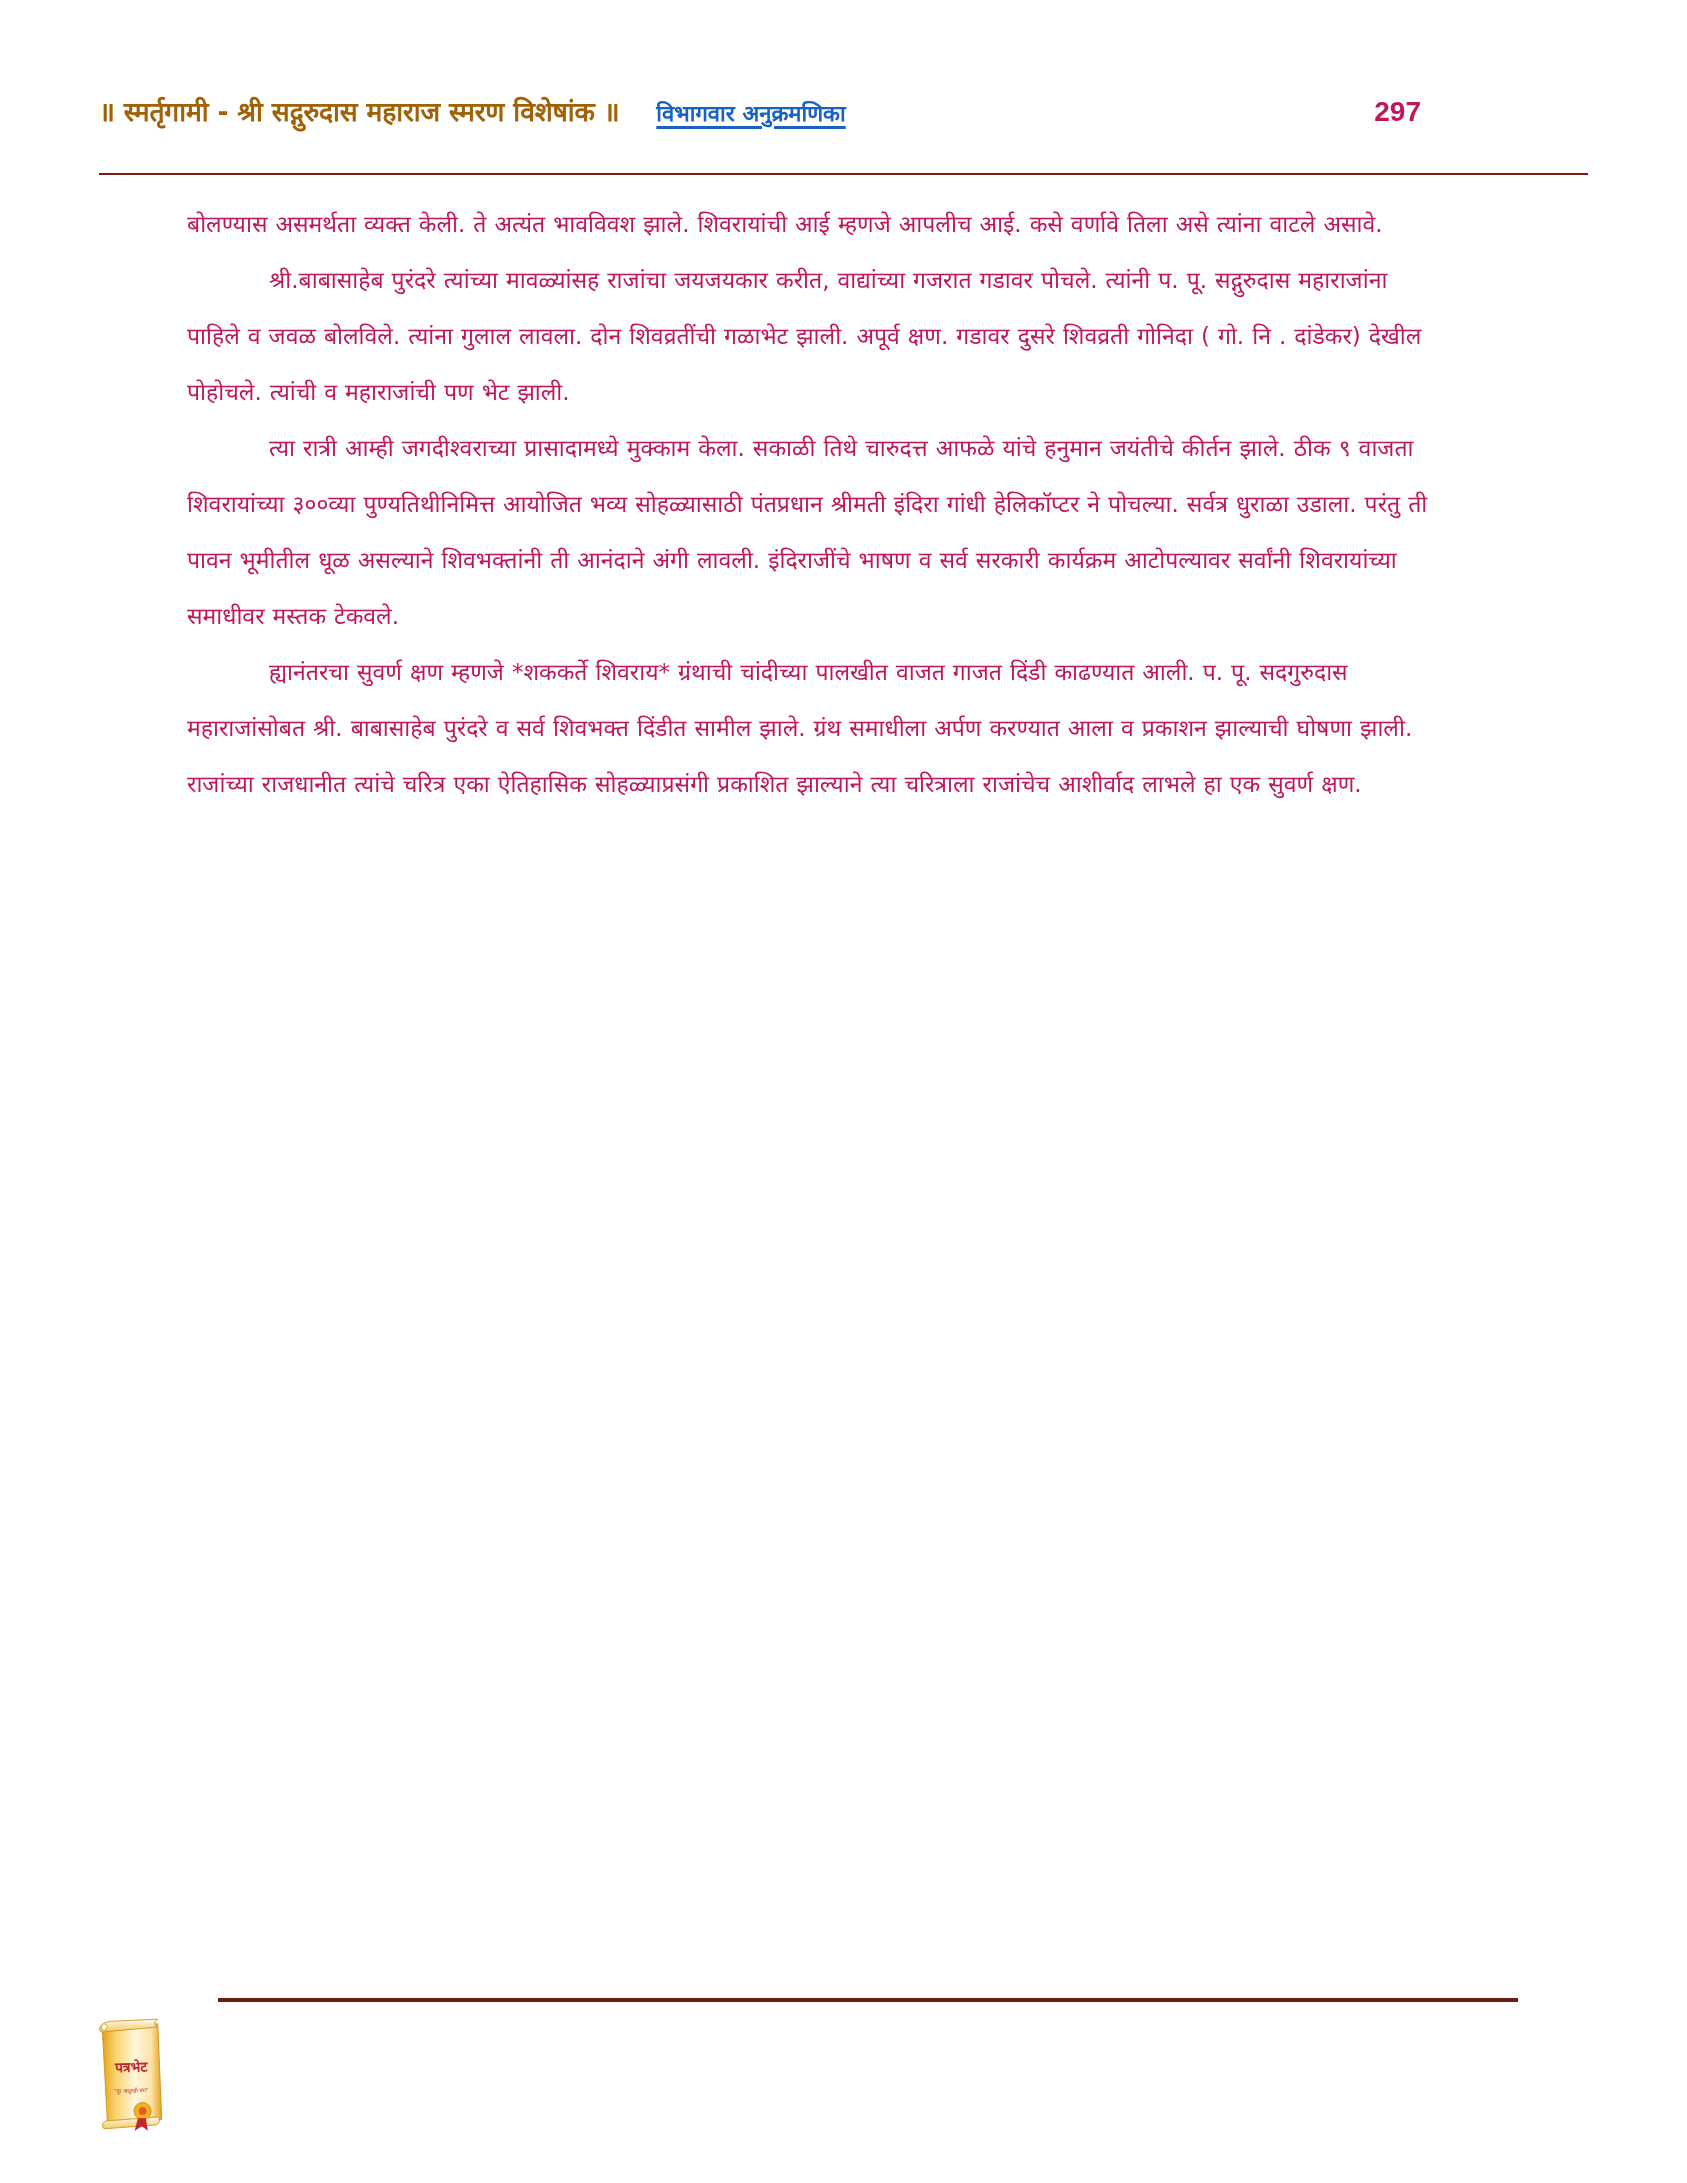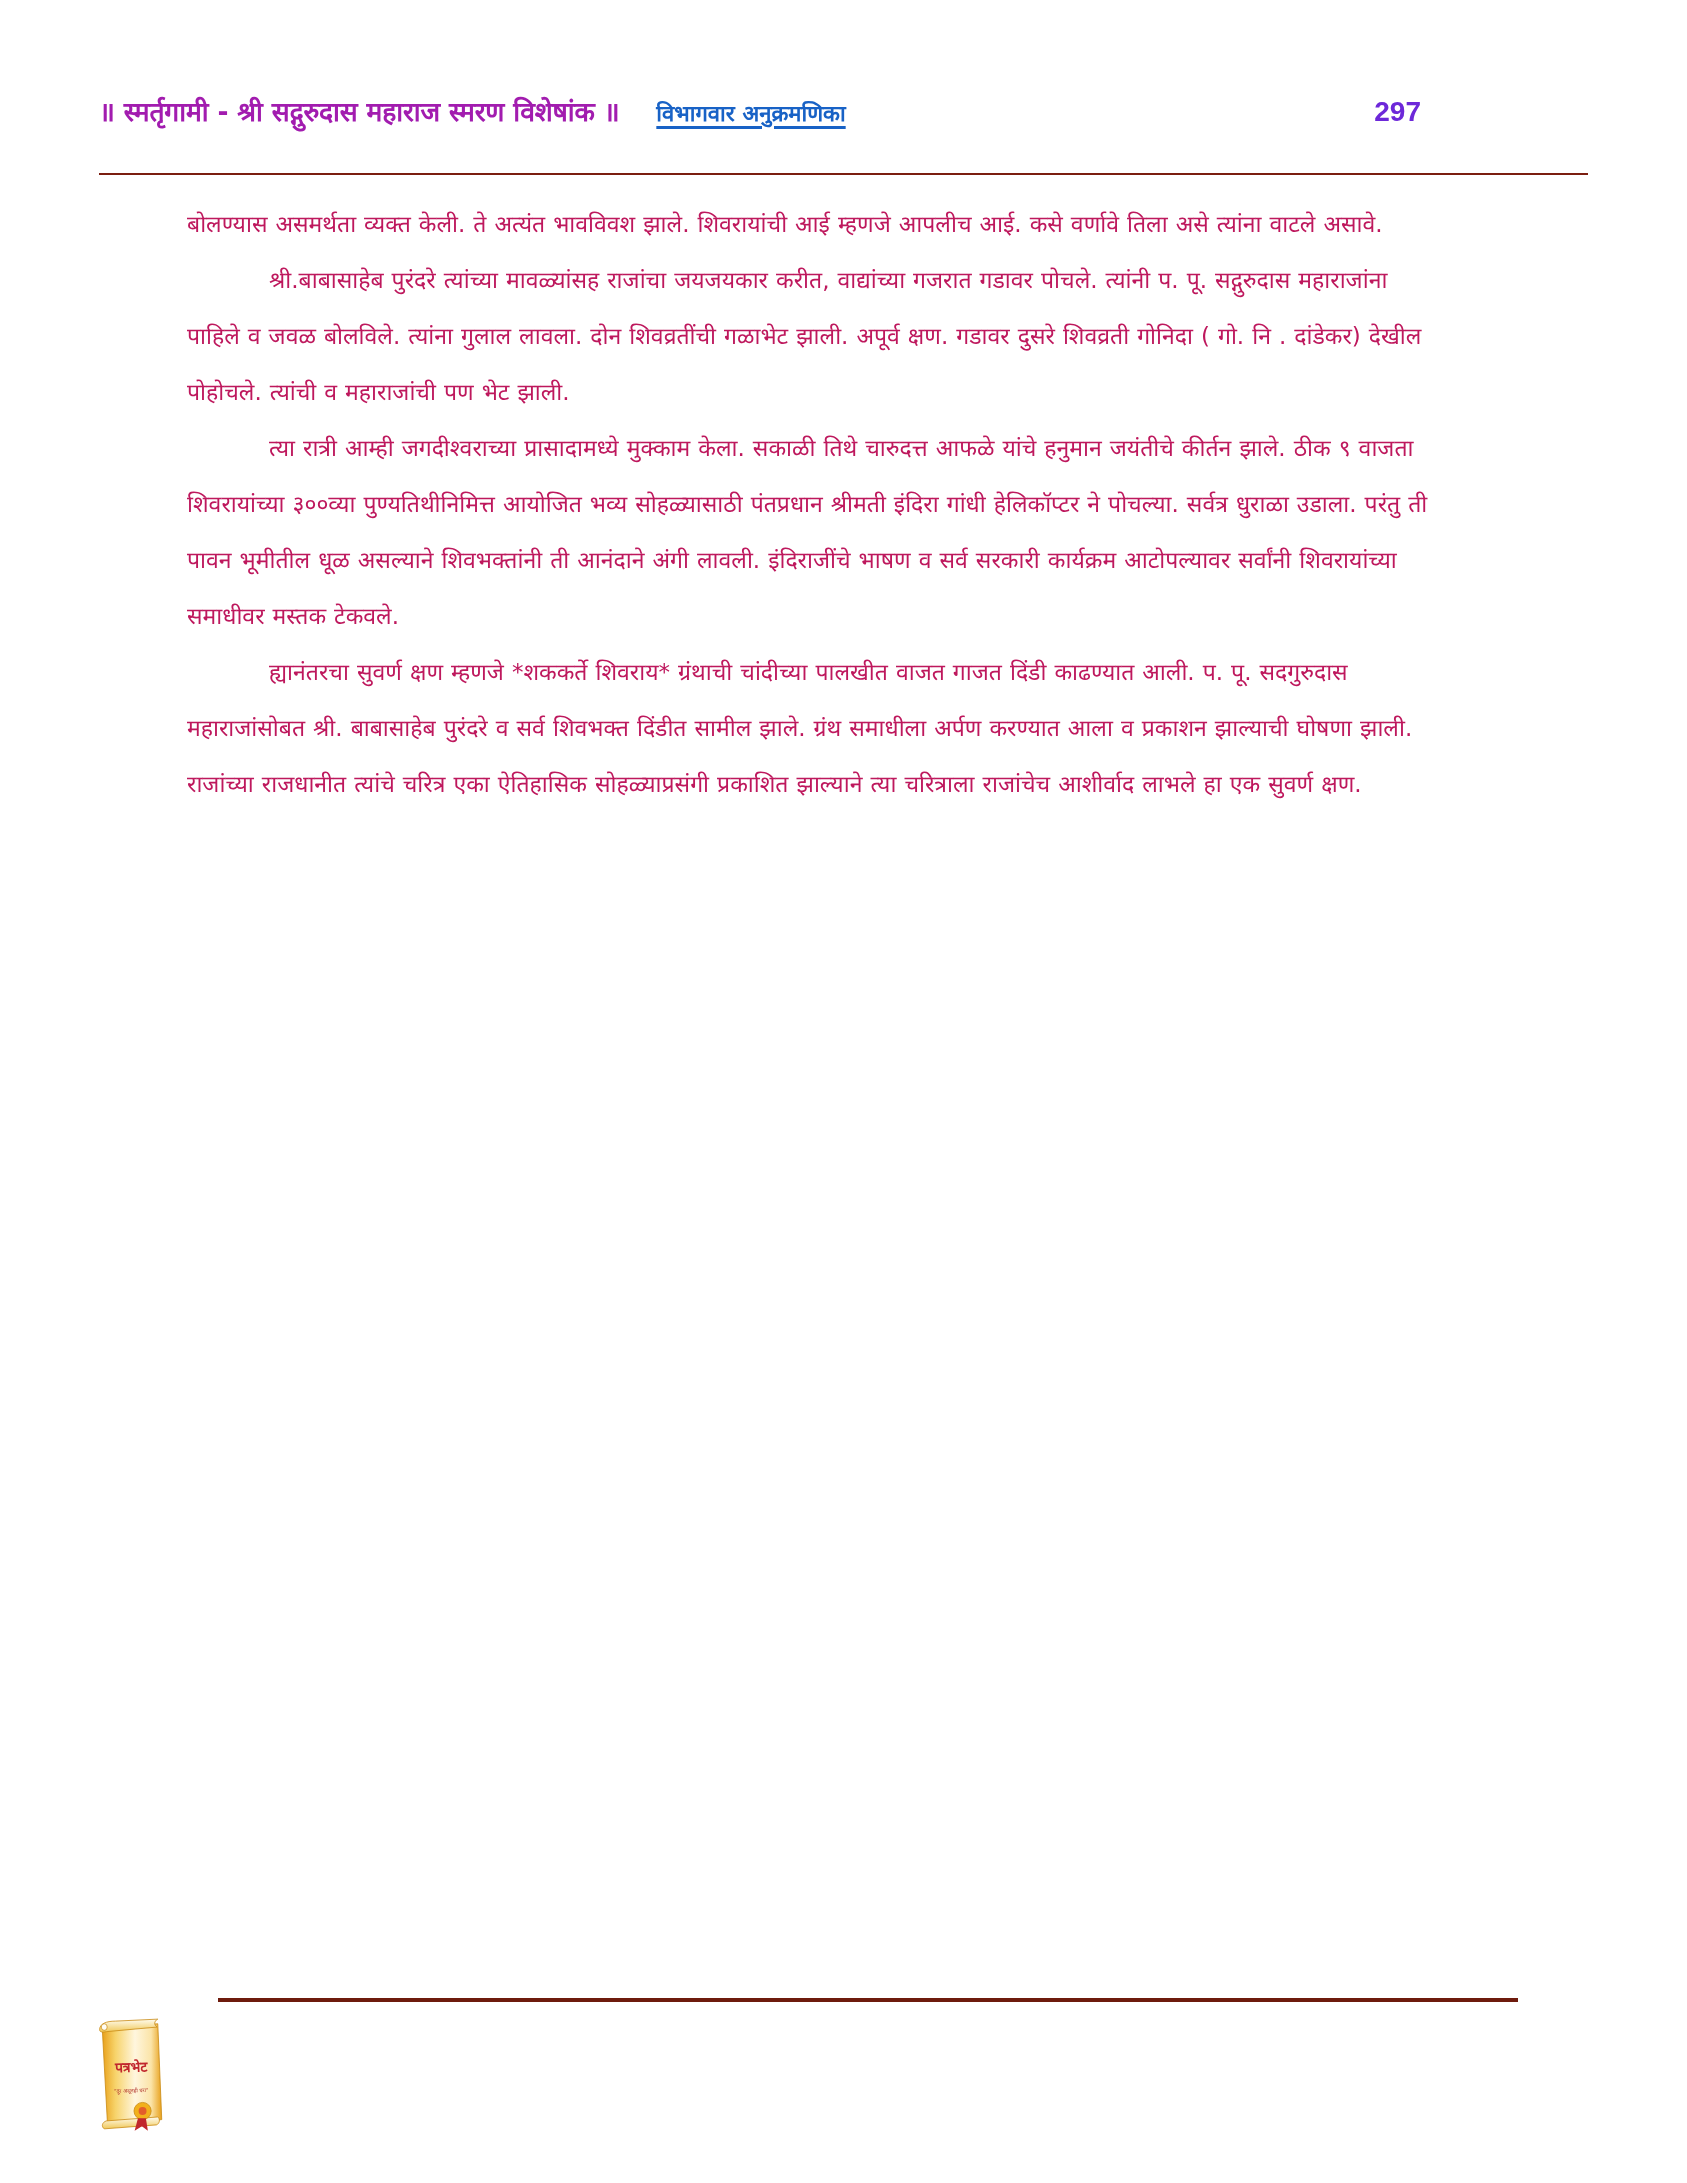--- a/index.html
+++ b/index.html
@@ -26,41 +26,41 @@
     top: 93px;
     width: 1495px;
     height: 54px;
     display: flex;
     align-items: baseline;
   }
   .header-title {
     font-family: "DejaVu Sans", sans-serif;
     font-size: 26.5px;
     font-weight: bold;
-    color: #a21caf;
+    color: #a16207;
     white-space: nowrap;
     letter-spacing: -0.2px;
   }
   .header-index-link {
     font-family: "DejaVu Sans", sans-serif;
     font-size: 22px;
     font-weight: bold;
     color: #1862C6;
     text-decoration: underline;
     text-decoration-thickness: 2.6px;
     text-underline-offset: 4.6px;
     white-space: nowrap;
     margin-left: 37px;
     cursor: pointer;
   }
   .header-pageno {
     font-family: "Liberation Sans", sans-serif;
     font-size: 28px;
     font-weight: bold;
-    color: #6d28d9;
+    color: #be185d;
     margin-left: auto;
     padding-right: 173px;
   }
 
   .rule-top {
     position: absolute;
     left: 99px;
     top: 173px;
     width: 1489px;
     height: 0;

